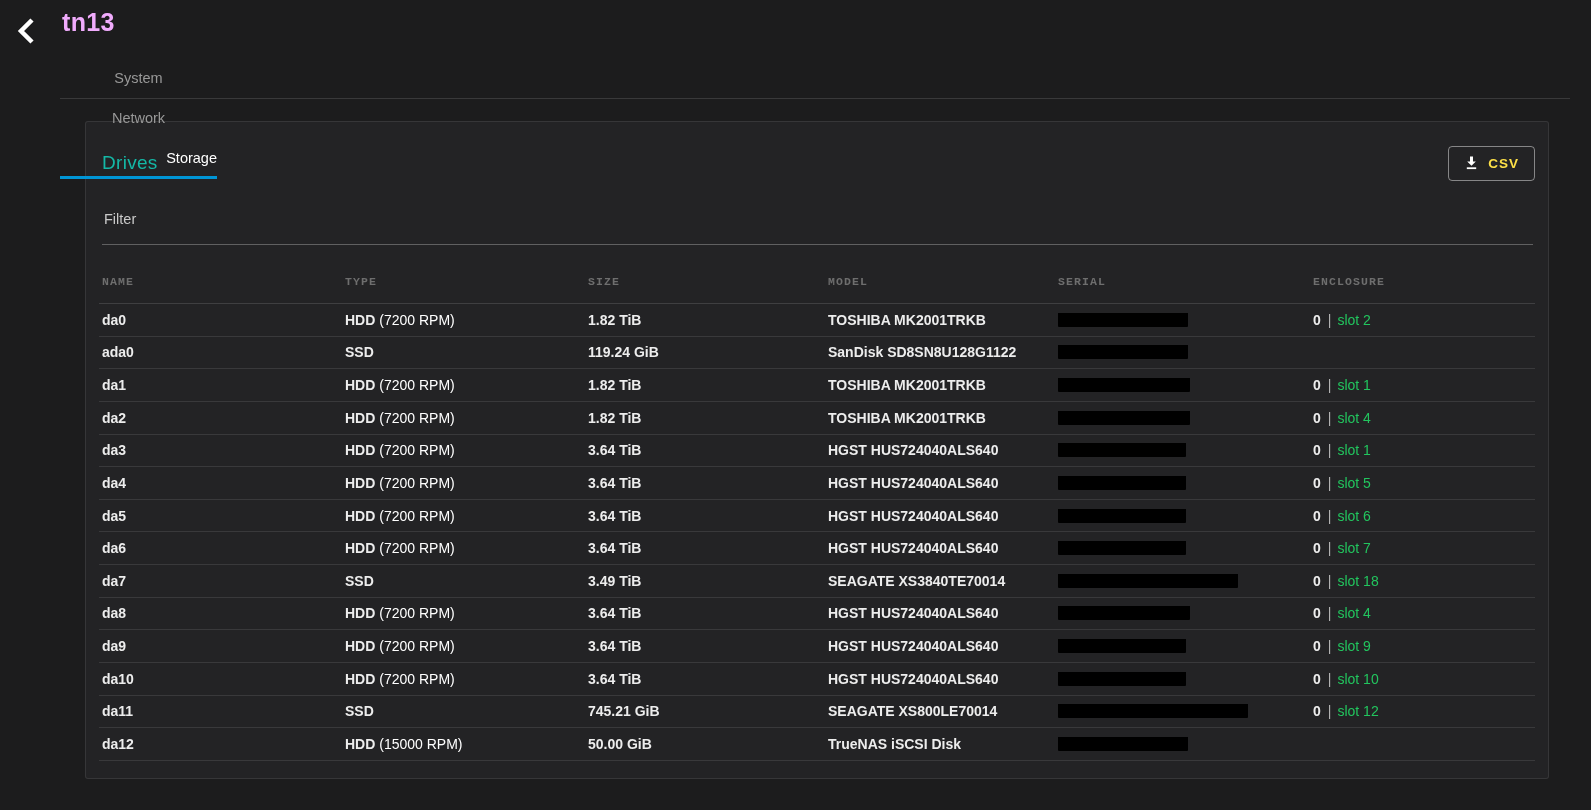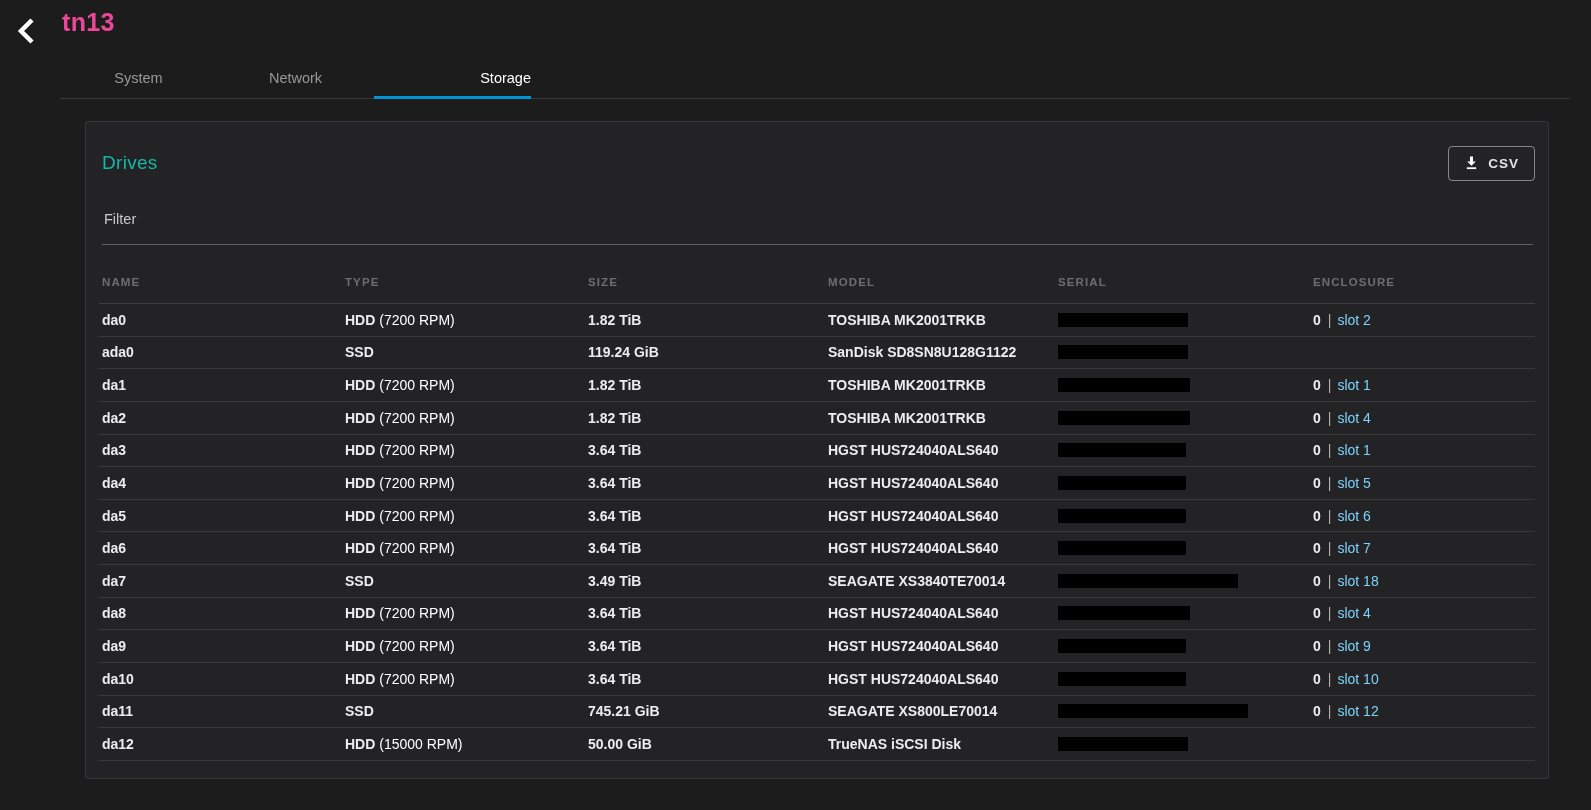--- a/index.html
+++ b/index.html
@@ -13,26 +13,26 @@
   }
   
   .app-header { position:relative; height:58px; }
   .back-btn {
     position:absolute; left:6px; top:12px; width:40px; height:40px;
     display:flex; align-items:center; justify-content:center;
     background:transparent; border:none; cursor:pointer; padding:0;
   }
   .page-title {
     position:absolute; left:62px; top:8px;
-    font-size:25px; font-weight:700; color:#ec4899; letter-spacing:.3px;
+    font-size:25px; font-weight:700; color:#f0abfc; letter-spacing:.3px;
   }
   
   .tabbar {
     margin-left:60px; width:1510px; height:41px;
-    display:flex; border-bottom:1px solid rgba(255,255,255,0.13);
+    display:flex; border-bottom:1px solid rgba(255,255,255,0.13);flex-direction:column;
   }
   .tab {
     width:157px; text-align:center; line-height:40px;
     font-size:14.5px; font-weight:500; color:#989898;
     position:relative; cursor:pointer;
   }
   .tab.active { color:#ffffff;text-align:right; }
   .tab.active::after {
     content:""; position:absolute; left:0; right:0; bottom:-1px; height:3px;
     background:var(--accent);
@@ -44,21 +44,21 @@
     border-radius:3px; padding:0 13px;
   }
   .card-top {
     display:flex; justify-content:space-between; align-items:center;
     padding-top:22px; height:60px;
   }
   .panel-title { font-size:19px; font-weight:500; color:#14b8a6; letter-spacing:.3px; margin-left:3px; }
   .csv-btn {
     height:35px; padding:0 15px;
     border:1px solid rgba(255,255,255,0.45); border-radius:4px;
-    background:transparent; color:#e5e5e5;
+    background:transparent; color:#fde047;
     font-family:inherit; font-size:13.5px; font-weight:700; letter-spacing:1px;
     display:flex; align-items:center; gap:9px; cursor:pointer;
   }
   
   .filter-wrap {
     margin:28px 2px 0 3px;
     border-bottom:1px solid rgba(255,255,255,0.28);
     padding-bottom:16px;
   }
   .filter-input {
@@ -67,42 +67,42 @@
   }
   .filter-input::placeholder { color:#c9c9c9; opacity:1; }
   
   .grid-cols { display:grid; grid-template-columns:243px 243px 240px 230px 255px 1fr; }
   .thead {
     align-items:end; height:59px; padding-bottom:15px;
     border-bottom:1px solid rgba(255,255,255,0.13);
   }
   .th {
     font-size:11.5px; font-weight:600; color:#6e6e6e;
-    letter-spacing:1.1px; padding-left:3px; text-transform:uppercase;
+    letter-spacing:1.1px; padding-left:3px; text-transform:uppercase;font-family:Liberation Mono, monospace;
   }
   .row {
     align-items:center; height:32.64px;
     border-bottom:1px solid rgba(255,255,255,0.10);
     font-size:14px;
   }
   .cell { padding-left:3px; white-space:nowrap; overflow:hidden; }
   .strong { font-weight:700; color:#ededed; }
   .type-detail { color:#ffffff; font-weight:400; }
   .bar {
     height:17px; background:#000; border-radius:1px;
     position:relative; margin-top:-3px;
   }
   .bar.remnant::after {
     content:""; position:absolute; left:12px; right:18px; bottom:-3px; height:3px;
     background:repeating-linear-gradient(90deg, rgba(200,200,200,.8) 0 5px, transparent 5px 9px);
     filter:blur(.7px);
   }
   .enc-num { font-weight:700; color:#ededed; }
   .enc-sep { color:#b2b2b2; margin:0 6px 0 7px; font-weight:400; }
-  .enc-slot { color:#7dd3fc; font-weight:400; }
+  .enc-slot { color:#22c55e; font-weight:400; }
 </style>
 </head>
 <body>
 
 <div class="app-header">
   <button class="back-btn">
     <span>
       <svg width="24" height="32" viewBox="0 0 24 32">
         <polyline points="18,5 7,16 18,27" fill="none" stroke="#ffffff" stroke-width="4.5"></polyline>
       </svg>

